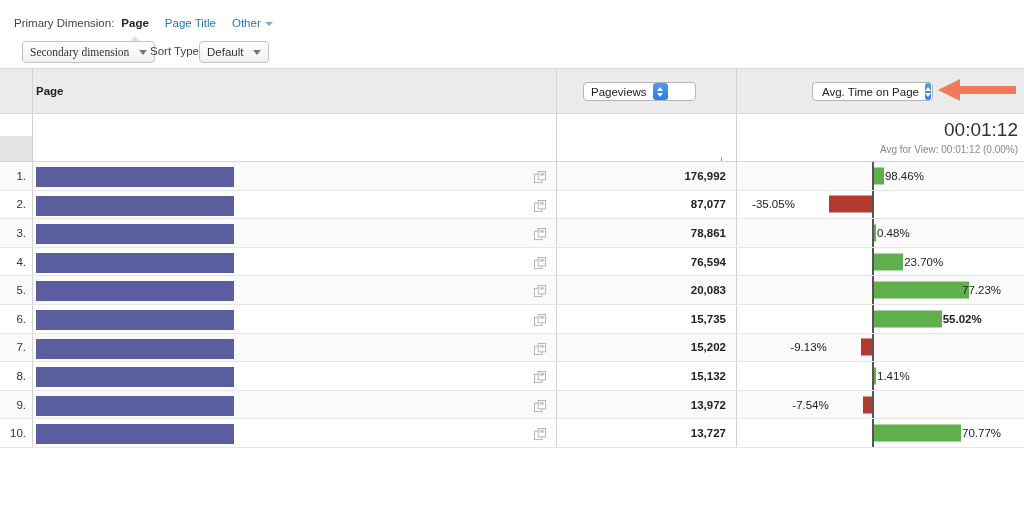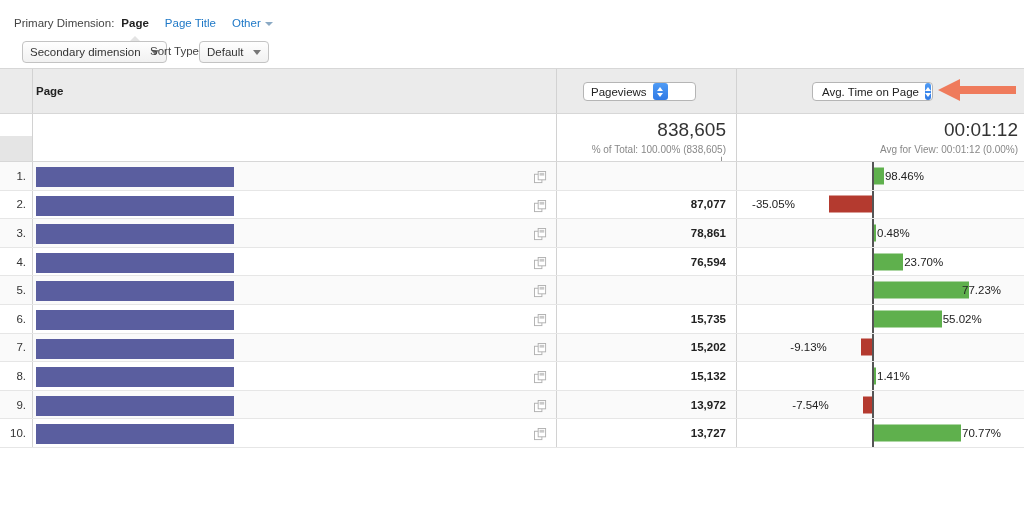--- a/index.html
+++ b/index.html
@@ -45,21 +45,21 @@
     background: linear-gradient(#fefefe,#f1f1f1);
     border: 1px solid #c3c3c3; border-radius: 4px;
     font-size: 11.5px; color: #333; height: 22px; padding: 0 7px;
     cursor: pointer; white-space: nowrap;
   }
   .mac-btn .tri {
     width: 0; height: 0; margin-left: 10px;
     border-left: 4px solid transparent; border-right: 4px solid transparent;
     border-top: 5px solid #777;
   }
-  #secondary-dim { position: absolute; left: 22px; top: 5px; min-width: 124px; }
+  #secondary-dim { position: absolute; left: 22px; top: 5px; min-width: 124px; font-family: Liberation Serif, serif; }
   #sort-type-label {
     position: absolute; left: 150px; top: 9px; font-size: 11.5px; color: #444;
   }
   #sort-type { position: absolute; left: 199px; top: 5px; min-width: 58px; }
 
   .search-wrap {
     position: absolute; left: 632px; top: 42px;
     width: 168px; height: 22px;
     border: 1px solid #b9b9b9; border-radius: 3px; background: #fff;
     display: flex; align-items: center;
@@ -267,44 +267,41 @@
             <i class="dn"></i>
           </span>
       </div>
       <div class="cmp-note">(compared to site average)</div>
     </div>
 
     <div class="totals">
       <div class="vline" style="left:32px"></div>
       <div class="vline" style="left:556px"></div>
       <div class="vline" style="left:736px"></div>
-      <div class="tot-cell" style="left:560px; width:166px; padding-top:5px;">
-        <div class="tot-big">838,605</div>
-        <div class="tot-sub">% of Total: 100.00% (838,605)</div>
-      </div>
       <div class="tot-cell" style="left:740px; width:278px; padding-top:5px;">
         <div class="tot-big">00:01:12</div>
         <div class="tot-sub">Avg for View: 00:01:12 (0.00%)</div>
       </div>
     </div>
 
     <div id="rows">
         <div class="row">
     <div class="vline" style="left:32px"></div>
     <div class="vline" style="left:556px"></div>
     <div class="vline" style="left:736px"></div>
     <div class="rnum">1.</div>
     <div class="redact"></div>
     <span class="detail-icon">
       <svg width="13" height="13" viewBox="0 0 14 14">
         <rect x="0.5" y="3.5" width="8" height="9" fill="#fff" stroke="#b0b0b0"></rect>
         <rect x="4.5" y="0.5" width="8" height="9" fill="#fff" stroke="#b0b0b0"></rect>
         <rect x="6" y="2" width="5" height="3" fill="#c9c9c9"></rect>
       </svg>
     </span>
+    <div class="num">176,992</div>
     <div class="chartcell">
       <div class="zeroline"></div>
       <div class="bar pos" style="left:137px; width:9.889199999999999px;"></div>
       <div class="barlbl" style="left:147.8892px;">98.46%</div>
     </div>
         </div>
         <div class="row">
     <div class="vline" style="left:32px"></div>
     <div class="vline" style="left:556px"></div>
     <div class="vline" style="left:736px"></div>
@@ -370,20 +367,21 @@
     <div class="vline" style="left:736px"></div>
     <div class="rnum">5.</div>
     <div class="redact"></div>
     <span class="detail-icon">
       <svg width="13" height="13" viewBox="0 0 14 14">
         <rect x="0.5" y="3.5" width="8" height="9" fill="#fff" stroke="#b0b0b0"></rect>
         <rect x="4.5" y="0.5" width="8" height="9" fill="#fff" stroke="#b0b0b0"></rect>
         <rect x="6" y="2" width="5" height="3" fill="#c9c9c9"></rect>
       </svg>
     </span>
+    <div class="num">20,083</div>
     <div class="chartcell">
       <div class="zeroline"></div>
       <div class="bar pos" style="left:137px; width:94.9929px;"></div>
       <div class="barlbl" style="left:225px;">77.23%</div>
     </div>
         </div>
         <div class="row">
     <div class="vline" style="left:32px"></div>
     <div class="vline" style="left:556px"></div>
     <div class="vline" style="left:736px"></div>
@@ -393,21 +391,21 @@
       <svg width="13" height="13" viewBox="0 0 14 14">
         <rect x="0.5" y="3.5" width="8" height="9" fill="#fff" stroke="#b0b0b0"></rect>
         <rect x="4.5" y="0.5" width="8" height="9" fill="#fff" stroke="#b0b0b0"></rect>
         <rect x="6" y="2" width="5" height="3" fill="#c9c9c9"></rect>
       </svg>
     </span>
     <div class="num">15,735</div>
     <div class="chartcell">
       <div class="zeroline"></div>
       <div class="bar pos" style="left:137px; width:67.6746px;"></div>
-      <div class="barlbl" style="left:205.6746px;">55.02%</div>
+      <div class="barlbl" style="left:205.6746px;font-weight:bold;">55.02%</div>
     </div>
         </div>
         <div class="row">
     <div class="vline" style="left:32px"></div>
     <div class="vline" style="left:556px"></div>
     <div class="vline" style="left:736px"></div>
     <div class="rnum">7.</div>
     <div class="redact"></div>
     <span class="detail-icon">
       <svg width="13" height="13" viewBox="0 0 14 14">

